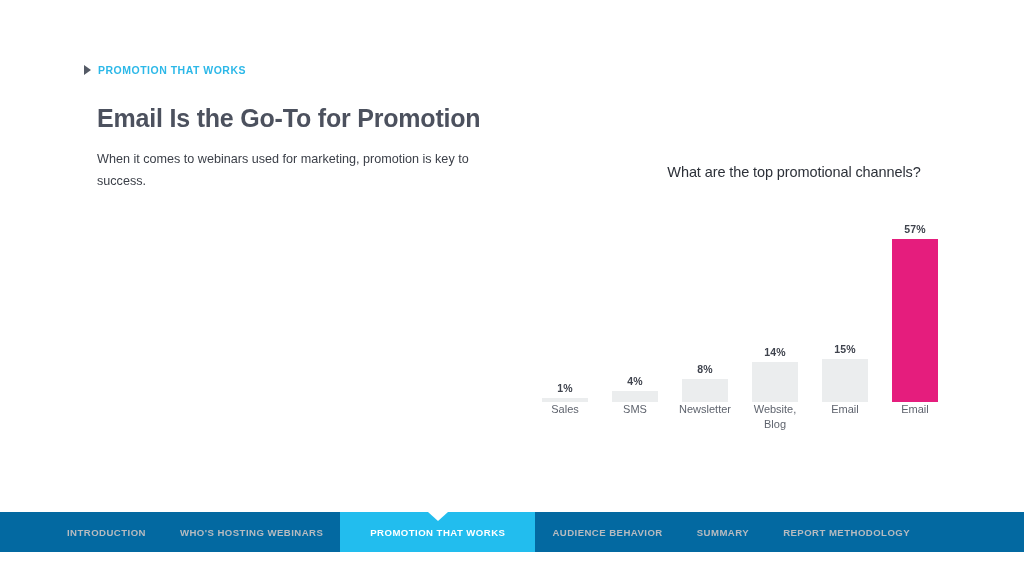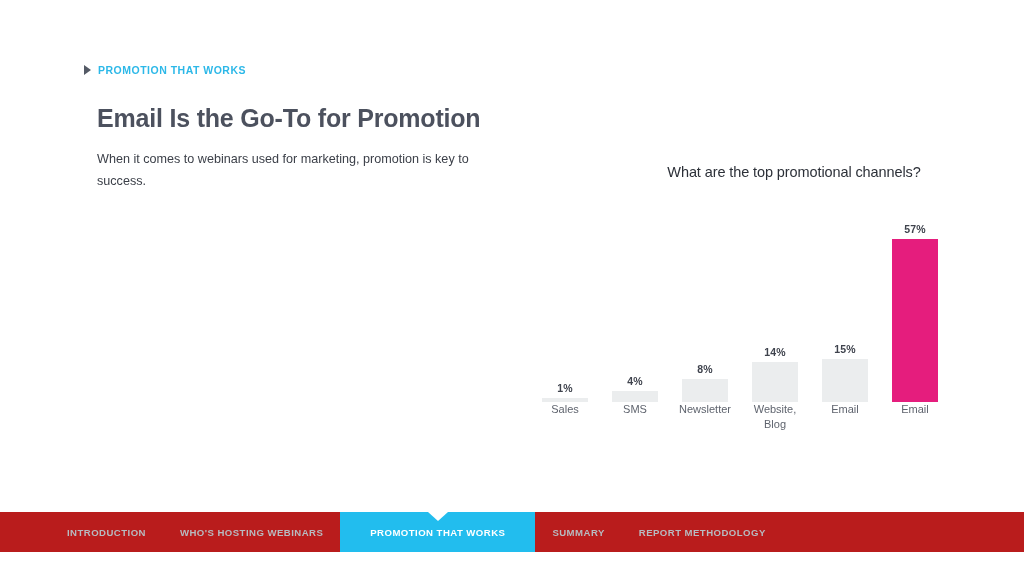--- a/index.html
+++ b/index.html
@@ -152,21 +152,21 @@
     line-height: 1.38;
   }
 
   
   .bottom-nav {
     position: absolute;
     left: 0;
     bottom: 24px;
     width: 1024px;
     height: 40px;
-    background: #b91c1c;
+    background: #0369a1;
     display: flex;
     align-items: stretch;
   }
   .nav-spacer-left { width: 50px; flex: 0 0 auto; }
 
   .nav-item {
     display: flex;
     align-items: center;
     justify-content: center;
     padding: 0 17px;
@@ -261,20 +261,23 @@
           <span>INTRODUCTION</span>
         </div>
         <div class="nav-item">
           <span>WHO'S HOSTING WEBINARS</span>
         </div>
         <div class="nav-item active">
           <span class="nav-notch"></span>
           <span>PROMOTION THAT WORKS</span>
         </div>
         <div class="nav-item">
+          <span>AUDIENCE BEHAVIOR</span>
+        </div>
+        <div class="nav-item">
           <span>SUMMARY</span>
         </div>
         <div class="nav-item">
           <span>REPORT METHODOLOGY</span>
         </div>
       </div>
 
   </div>
 
 </div>

